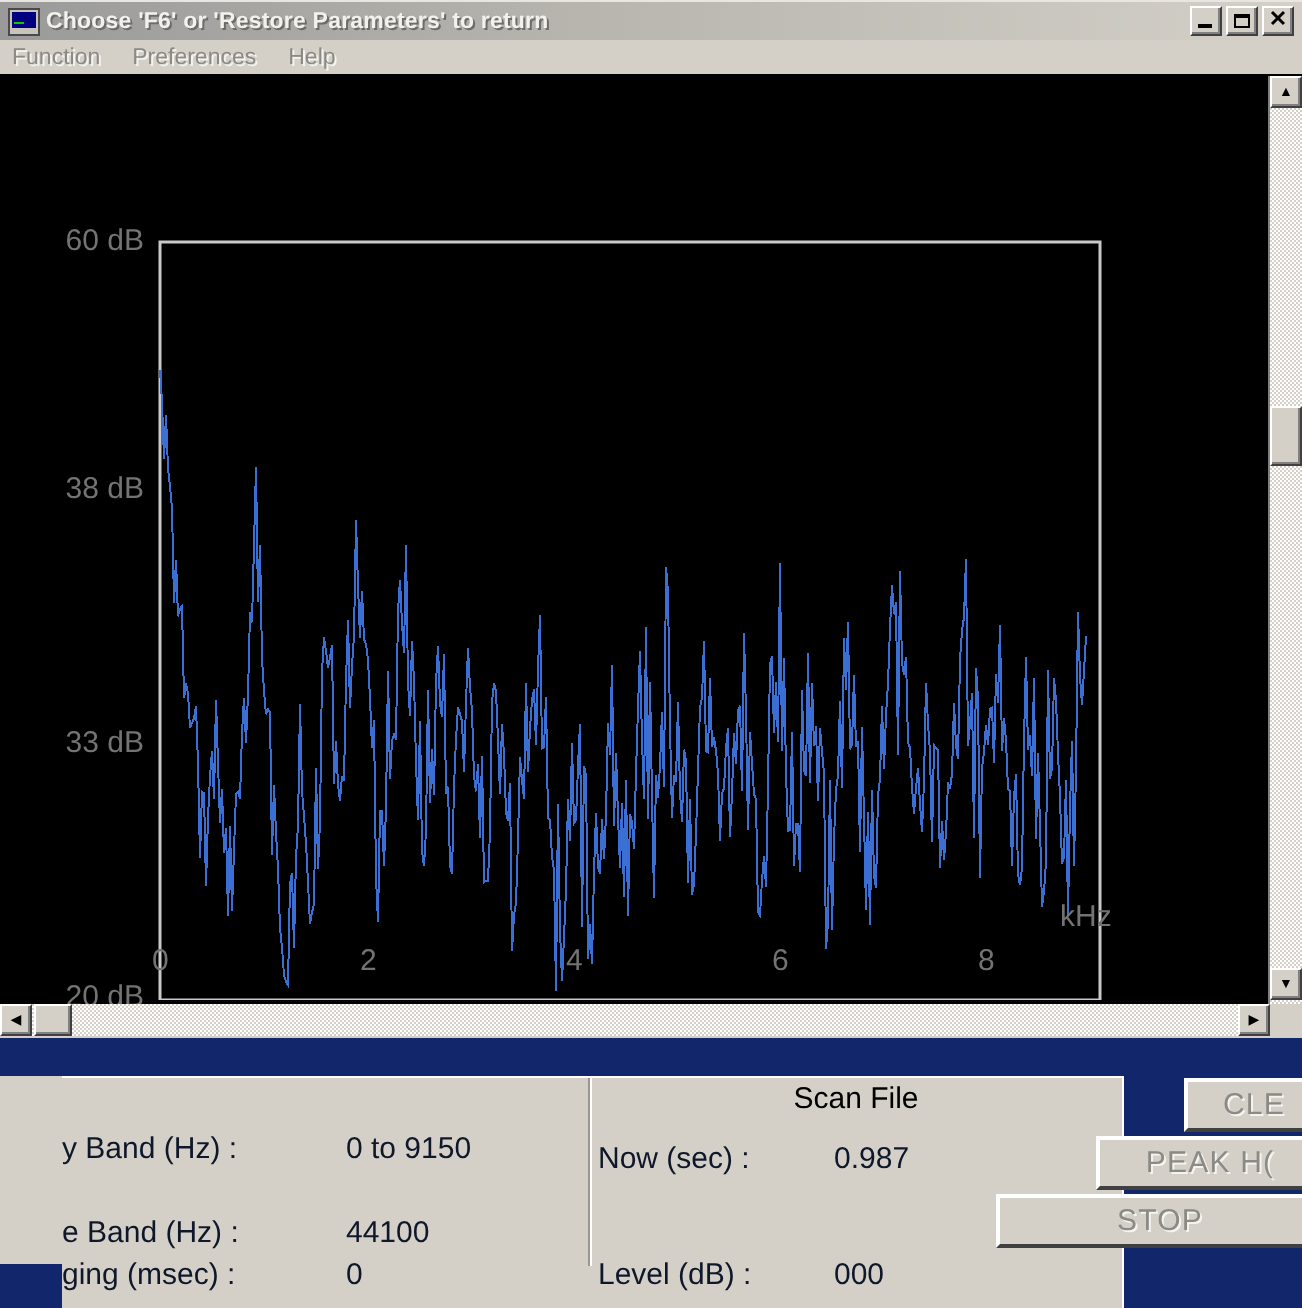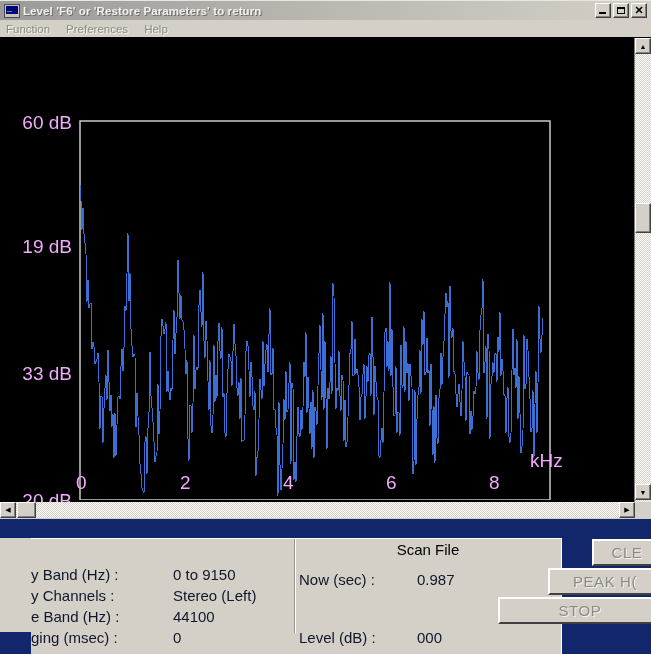--- a/index.html
+++ b/index.html
@@ -128,22 +128,22 @@
   .plotarea {
     position: absolute;
     left: 0; top: 0;
     width: 625px; height: 462px;
     background: #000;
   }
   .plot-svg { position: absolute; left: 0; top: 0; }
 
   .axis-label {
     position: absolute;
-    color: #f0abfc;
-    font-size: 19px;
+    color: #737373;
+    font-size: 15px;
     font-family: "Liberation Sans", sans-serif;
     white-space: nowrap;
   }
   .y-label { text-align: right; }
 
   
   .vscroll {
     position: absolute;
     right: 0; top: 38px;
     width: 17px; height: 480px;
@@ -257,21 +257,21 @@
   }
   .btn.enabled { color: #000; }
 </style>
 </head>
 <body>
 
 <div id="app">
 
   <div class="titlebar">
     <div class="title-icon"></div>
-    <div class="title-text">Level 'F6' or 'Restore Parameters' to return</div>
+    <div class="title-text">Choose 'F6' or 'Restore Parameters' to return</div>
     <div class="win-btns">
       <div class="win-btn">
         <span class="glyph-min"></span>
       </div>
       <div class="win-btn">
         <span class="glyph-max"></span>
       </div>
       <div class="win-btn">
         <span class="glyph-close">✕</span>
       </div>
@@ -286,21 +286,21 @@
 
   <div class="client">
     <div class="plotarea">
       <svg class="plot-svg" id="plot-svg" width="625" height="462">
           <path d="M 80 462 L 80 83 L 550 83 L 550 462" fill="none" stroke="#c9c9c9" stroke-width="1.5"></path>
           <line x1="80" y1="462" x2="550" y2="462" stroke="#c9c9c9" stroke-width="1.5"></line>
           <path d="M80.0 146.8 L81.0 162.9 L82.0 191.6 L83.0 169.7 L84.0 196.1 L85.0 205.3 L86.0 216.2 L87.0 263.5 L88.0 241.8 L89.0 270.2 L90.0 266.3 L91.0 265.0 L92.0 311.2 L93.0 303.6 L94.0 308.9 L95.0 325.9 L96.0 323.5 L97.0 321.3 L98.0 314.9 L99.0 343.9 L100.0 391.1 L101.0 357.9 L102.0 358.5 L103.0 404.8 L104.0 370.6 L105.0 350.4 L106.0 337.5 L107.0 361.5 L108.0 311.8 L109.0 343.7 L110.0 373.3 L111.0 356.6 L112.0 388.5 L113.0 376.2 L114.0 420.1 L115.0 375.1 L116.0 417.7 L117.0 387.2 L118.0 359.0 L119.0 358.1 L120.0 361.4 L121.0 328.3 L122.0 311.0 L123.0 333.4 L124.0 309.3 L125.0 268.0 L126.0 273.2 L127.0 234.7 L128.0 195.4 L129.0 263.1 L130.0 234.7 L131.0 291.0 L132.0 307.8 L133.0 319.1 L134.0 316.6 L135.0 318.1 L136.0 389.3 L137.0 354.6 L138.0 378.3 L139.0 396.5 L140.0 426.3 L141.0 435.6 L142.0 449.6 L143.0 452.8 L144.0 454.6 L145.0 403.8 L146.0 398.5 L147.0 436.0 L148.0 390.6 L149.0 374.7 L150.0 313.8 L151.0 357.5 L152.0 370.2 L153.0 383.6 L154.0 403.5 L155.0 424.0 L156.0 418.3 L157.0 414.2 L158.0 345.8 L159.0 396.3 L160.0 373.1 L161.0 297.9 L162.0 280.7 L163.0 287.5 L164.0 295.8 L165.0 290.6 L166.0 284.4 L167.0 353.8 L168.0 332.7 L169.0 354.2 L170.0 362.3 L171.0 350.1 L172.0 352.4 L173.0 302.2 L174.0 271.9 L175.0 316.1 L176.0 295.1 L177.0 279.8 L178.0 221.9 L179.0 254.9 L180.0 280.9 L181.0 257.3 L182.0 281.7 L183.0 284.0 L184.0 291.9 L185.0 311.2 L186.0 336.1 L187.0 322.1 L188.0 400.7 L189.0 423.1 L190.0 367.6 L191.0 367.4 L192.0 394.8 L193.0 365.8 L194.0 297.3 L195.0 351.4 L196.0 332.1 L197.0 329.3 L198.0 331.7 L199.0 267.3 L200.0 251.9 L201.0 273.7 L202.0 288.5 L203.0 234.4 L204.0 303.0 L205.0 320.1 L206.0 282.6 L207.0 302.3 L208.0 343.3 L209.0 372.1 L210.0 322.3 L211.0 387.6 L212.0 395.2 L213.0 377.4 L214.0 306.8 L215.0 363.6 L216.0 336.7 L217.0 359.5 L218.0 303.1 L219.0 284.9 L220.0 313.4 L221.0 320.6 L222.0 289.1 L223.0 358.9 L224.0 355.3 L225.0 394.6 L226.0 399.1 L227.0 355.5 L228.0 331.5 L229.0 315.8 L230.0 319.0 L231.0 322.7 L232.0 347.8 L233.0 313.3 L234.0 285.9 L235.0 305.7 L236.0 317.5 L237.0 350.3 L238.0 357.7 L239.0 344.2 L240.0 380.9 L241.0 339.8 L242.0 403.1 L243.0 402.5 L244.0 402.5 L245.0 377.7 L246.0 313.0 L247.0 303.5 L248.0 307.8 L249.0 332.1 L250.0 359.2 L251.0 324.2 L252.0 339.0 L253.0 368.3 L254.0 372.3 L255.0 353.5 L256.0 437.5 L257.0 419.6 L258.0 413.7 L259.0 381.3 L260.0 340.7 L261.0 351.9 L262.0 361.4 L263.0 303.5 L264.0 347.9 L265.0 326.2 L266.0 311.9 L267.0 306.5 L268.0 334.3 L269.0 296.5 L270.0 269.6 L271.0 336.3 L272.0 335.8 L273.0 310.5 L274.0 371.3 L275.0 372.0 L276.0 390.2 L277.0 397.2 L278.0 457.5 L279.0 363.8 L280.0 427.0 L281.0 452.3 L282.0 430.9 L283.0 406.5 L284.0 361.4 L285.0 382.3 L286.0 333.4 L287.0 373.6 L288.0 372.0 L289.0 345.3 L290.0 323.9 L291.0 425.7 L292.0 345.2 L293.0 349.4 L294.0 441.5 L295.0 423.9 L296.0 444.0 L297.0 398.0 L298.0 368.6 L299.0 395.5 L300.0 398.9 L301.0 371.6 L302.0 391.7 L303.0 369.4 L304.0 323.7 L305.0 339.3 L306.0 294.3 L307.0 375.2 L308.0 338.7 L309.0 370.4 L310.0 395.9 L311.0 363.7 L312.0 410.6 L313.0 352.1 L314.0 419.8 L315.0 369.2 L316.0 373.0 L317.0 386.6 L318.0 348.4 L319.0 315.9 L320.0 287.5 L321.0 332.2 L322.0 361.7 L323.0 275.3 L324.0 371.5 L325.0 303.2 L326.0 360.1 L327.0 410.8 L328.0 349.7 L329.0 360.8 L330.0 344.8 L331.0 318.1 L332.0 355.6 L333.0 245.5 L334.0 258.1 L335.0 325.0 L336.0 370.8 L337.0 349.7 L338.0 352.9 L339.0 313.0 L340.0 358.2 L341.0 372.8 L342.0 336.8 L343.0 342.1 L344.0 403.4 L345.0 361.6 L346.0 409.4 L347.0 404.4 L348.0 378.9 L349.0 347.3 L350.0 315.6 L351.0 311.0 L352.0 282.7 L353.0 337.6 L354.0 338.2 L355.0 300.9 L356.0 335.5 L357.0 330.8 L358.0 337.3 L359.0 348.6 L360.0 382.3 L361.0 358.8 L362.0 356.0 L363.0 335.9 L364.0 326.2 L365.0 380.5 L366.0 358.7 L367.0 328.5 L368.0 344.0 L369.0 317.0 L370.0 314.9 L371.0 357.6 L372.0 278.7 L373.0 318.5 L374.0 376.8 L375.0 328.1 L376.0 343.6 L377.0 359.0 L378.0 361.6 L379.0 418.2 L380.0 419.8 L381.0 401.9 L382.0 390.2 L383.0 405.4 L384.0 354.9 L385.0 294.2 L386.0 289.9 L387.0 328.5 L388.0 303.2 L389.0 333.1 L390.0 243.6 L391.0 337.7 L392.0 291.2 L393.0 348.5 L394.0 377.5 L395.0 376.9 L396.0 328.0 L397.0 394.8 L398.0 374.0 L399.0 374.2 L400.0 397.8 L401.0 306.8 L402.0 347.3 L403.0 349.9 L404.0 288.4 L405.0 353.7 L406.0 303.3 L407.0 335.0 L408.0 325.2 L409.0 362.5 L410.0 326.1 L411.0 337.7 L412.0 348.9 L413.0 436.3 L414.0 423.3 L415.0 351.9 L416.0 427.2 L417.0 381.6 L418.0 357.1 L419.0 349.5 L420.0 312.5 L421.0 355.8 L422.0 281.2 L423.0 306.9 L424.0 273.0 L425.0 336.6 L426.0 334.3 L427.0 299.6 L428.0 335.3 L429.0 332.4 L430.0 387.9 L431.0 325.6 L432.0 371.3 L433.0 417.1 L434.0 367.8 L435.0 424.6 L436.0 356.8 L437.0 400.1 L438.0 406.0 L439.0 359.7 L440.0 351.5 L441.0 314.8 L442.0 346.6 L443.0 319.6 L444.0 303.4 L445.0 276.1 L446.0 254.6 L447.0 269.2 L448.0 262.9 L449.0 339.5 L450.0 247.7 L451.0 293.4 L452.0 299.5 L453.0 290.3 L454.0 333.5 L455.0 335.8 L456.0 355.6 L457.0 368.8 L458.0 356.1 L459.0 346.1 L460.0 363.5 L461.0 378.0 L462.0 352.7 L463.0 303.4 L464.0 323.8 L465.0 338.0 L466.0 382.9 L467.0 334.6 L468.0 336.1 L469.0 336.9 L470.0 396.1 L471.0 372.6 L472.0 391.8 L473.0 378.4 L474.0 353.1 L475.0 356.2 L476.0 349.1 L477.0 313.5 L478.0 334.6 L479.0 341.6 L480.0 291.9 L481.0 277.3 L482.0 270.7 L483.0 241.3 L484.0 334.9 L485.0 323.8 L486.0 308.3 L487.0 381.0 L488.0 296.0 L489.0 311.4 L490.0 400.8 L491.0 346.1 L492.0 338.1 L493.0 324.4 L494.0 334.7 L495.0 316.3 L496.0 315.8 L497.0 343.5 L498.0 299.2 L499.0 313.6 L500.0 274.4 L501.0 337.7 L502.0 321.0 L503.0 332.5 L504.0 356.3 L505.0 357.3 L506.0 394.8 L507.0 360.2 L508.0 349.1 L509.0 399.3 L510.0 404.6 L511.0 395.9 L512.0 332.4 L513.0 290.7 L514.0 336.8 L515.0 329.7 L516.0 350.2 L517.0 300.9 L518.0 381.4 L519.0 338.5 L520.0 375.1 L521.0 415.4 L522.0 407.9 L523.0 392.8 L524.0 297.2 L525.0 351.3 L526.0 346.5 L527.0 301.0 L528.0 312.3 L529.0 338.6 L530.0 360.5 L531.0 393.9 L532.0 390.6 L533.0 352.2 L534.0 419.5 L535.0 366.0 L536.0 332.7 L537.0 395.2 L538.0 346.4 L539.0 268.2 L540.0 300.5 L541.0 314.5 L542.0 297.6 L543.0 280.2 L544.0 NaN L545.0 NaN L546.0 NaN L547.0 NaN L548.0 NaN L549.0 NaN L550.0 299.0" fill="none" stroke="#3b6fd4" stroke-width="1" shape-rendering="crispEdges"></path>
         </svg>
 
       <div class="axis-label y-label" id="ytick0" style="left:10px; top:74px; width:62px;">60 dB</div>
-      <div class="axis-label y-label" id="ytick1" style="left:10px; top:198px; width:62px;">19 dB</div>
+      <div class="axis-label y-label" id="ytick1" style="left:10px; top:198px; width:62px;">38 dB</div>
       <div class="axis-label y-label" id="ytick2" style="left:10px; top:325px; width:62px;">33 dB</div>
       <div class="axis-label y-label" id="ytick3" style="left:10px; top:452px; width:62px;">20 dB</div>
 
       <div class="axis-label" style="left:76px; top:434px;">0</div>
       <div class="axis-label" style="left:180px; top:434px;">2</div>
       <div class="axis-label" style="left:283px; top:434px;">4</div>
       <div class="axis-label" style="left:386px; top:434px;">6</div>
       <div class="axis-label" style="left:489px; top:434px;">8</div>
       <div class="axis-label" style="left:530px; top:412px;">kHz</div>
     </div>
@@ -333,23 +333,20 @@
   <div class="navy" style="top:538px; height:94px; left:531px; width:120px;"></div>
 
   <div class="statuspanel">
     <div class="col-divider"></div>
 
     <div class="scanfile-title">Scan File</div>
 
     <div class="srow" style="left:0px; top:27px;">
       <span class="lbl" style="width:142px;">y Band (Hz) :</span><span class="val">0 to 9150</span>
     </div>
-    <div class="srow" style="left:0px; top:48px;">
-      <span class="lbl" style="width:142px;">y Channels :</span><span class="val">Stereo (Left)</span>
-    </div>
     <div class="srow" style="left:0px; top:69px;">
       <span class="lbl" style="width:142px;">e Band (Hz) :</span><span class="val">44100</span>
     </div>
     <div class="srow" style="left:0px; top:90px;">
       <span class="lbl" style="width:142px;">ging (msec) :</span><span class="val">0</span>
     </div>
 
     <div class="srow" style="left:268px; top:32px;text-decoration:underline;">
       <span class="lbl" style="width:118px;">Now (sec) :</span><span class="val">0.987</span>
     </div>

